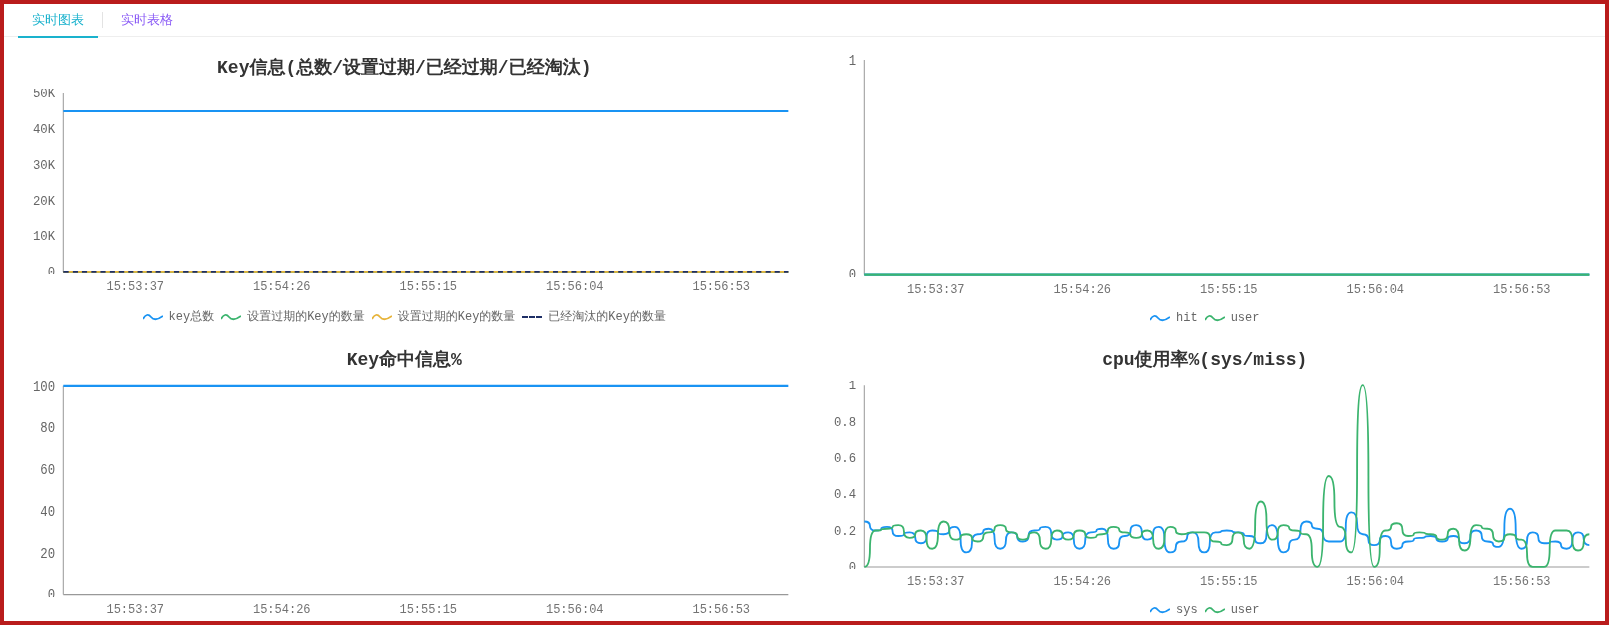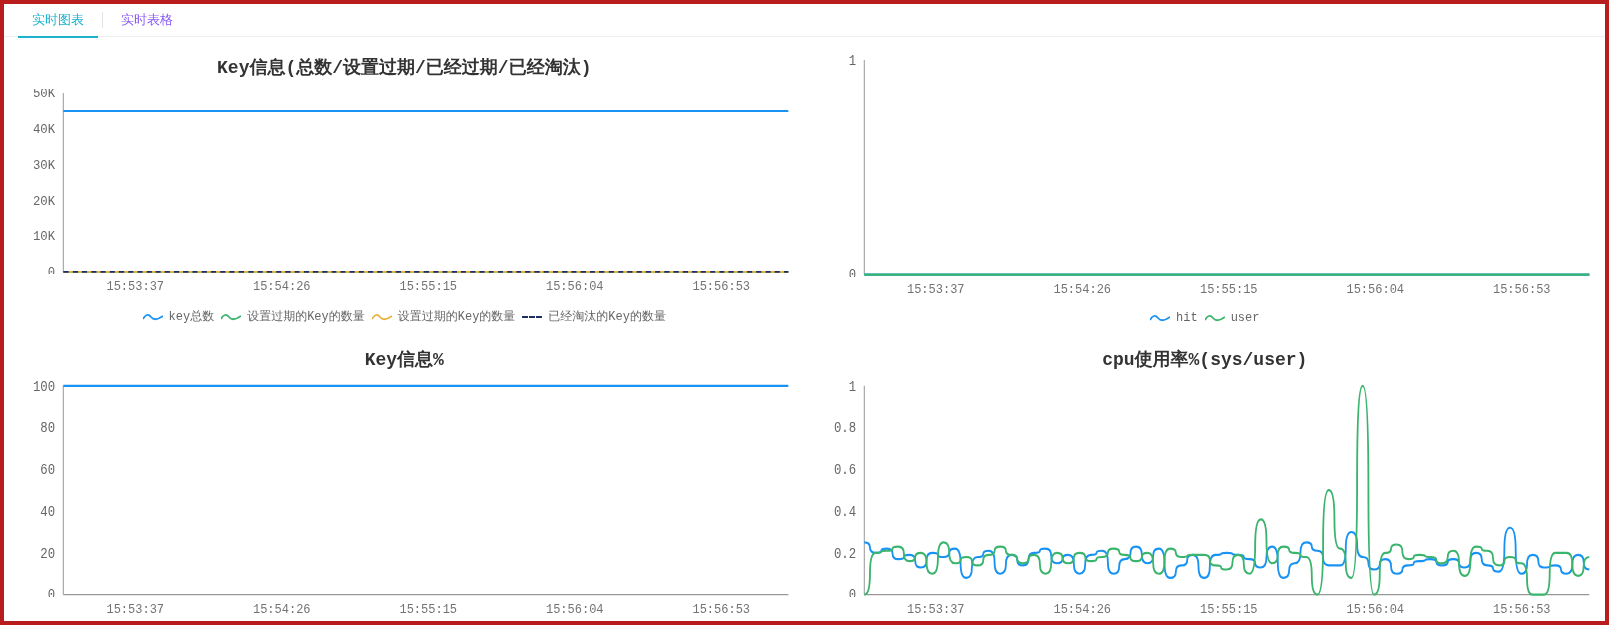--- a/index.html
+++ b/index.html
@@ -124,21 +124,21 @@
           </span>
           <span class="legend-item">
             <svg class="wave" viewBox="0 0 20 10">
               <path d="M0 7 Q4 0 8 5 T20 4" fill="none" stroke="#3BB46E" stroke-width="1.8"></path>
             </svg>
             <span>user</span>
           </span>
         </div>
       </div>
     <div class="chart">
-        <div class="ctitle">Key信息%</div>
+        <div class="ctitle">Key命中信息%</div>
         <div class="plot">
           <svg width="100%" height="100%" viewBox="0 0 760 180" preserveAspectRatio="none">
             <g class="ytick">
               <text x="40" y="182" text-anchor="end">0</text>
               <text x="40" y="147.2" text-anchor="end">20</text>
               <text x="40" y="112.39999999999999" text-anchor="end">40</text>
               <text x="40" y="77.60000000000001" text-anchor="end">60</text>
               <text x="40" y="42.79999999999998" text-anchor="end">80</text>
               <text x="40" y="8" text-anchor="end">100</text>
             </g>
@@ -151,21 +151,21 @@
         </div>
         <div class="xticks">
           <span>15:53:37</span>
           <span>15:54:26</span>
           <span>15:55:15</span>
           <span>15:56:04</span>
           <span>15:56:53</span>
         </div>
       </div>
     <div class="chart">
-        <div class="ctitle">cpu使用率%(sys/user)</div>
+        <div class="ctitle">cpu使用率%(sys/miss)</div>
         <div class="plot">
           <svg width="100%" height="100%" viewBox="0 0 760 180" preserveAspectRatio="none">
             <g class="ytick">
               <text x="40" y="182" text-anchor="end">0</text>
               <text x="40" y="147.2" text-anchor="end">0.2</text>
               <text x="40" y="112.39999999999999" text-anchor="end">0.4</text>
               <text x="40" y="77.60000000000001" text-anchor="end">0.6</text>
               <text x="40" y="42.79999999999998" text-anchor="end">0.8</text>
               <text x="40" y="8" text-anchor="end">1</text>
             </g>
@@ -177,16 +177,30 @@
             <path d="M 48 178 Q 53.515625 178 53.515625 160.6 Q 53.515625 143.2 59.03125 143.2 Q 64.546875 143.2 64.546875 142.32999999999998 Q 64.546875 141.46 70.0625 141.46 Q 75.578125 141.46 75.578125 139.72 Q 75.578125 137.98 81.09375 137.98 Q 86.609375 137.98 86.609375 144.07 Q 86.609375 150.16 92.125 150.16 Q 97.640625 150.16 97.640625 146.68 Q 97.640625 143.2 103.15625 143.2 Q 108.671875 143.2 108.671875 151.89999999999998 Q 108.671875 160.6 114.1875 160.6 Q 119.703125 160.6 119.703125 147.55 Q 119.703125 134.5 125.21875 134.5 Q 130.734375 134.5 130.734375 143.2 Q 130.734375 151.9 136.25 151.9 Q 141.765625 151.9 141.765625 149.29000000000002 Q 141.765625 146.68 147.28125 146.68 Q 152.796875 146.68 152.796875 150.16 Q 152.796875 153.64 158.3125 153.64 Q 163.828125 153.64 163.828125 149.29 Q 163.828125 144.94 169.34375 144.94 Q 174.859375 144.94 174.859375 141.45999999999998 Q 174.859375 137.98 180.375 137.98 Q 185.890625 137.98 185.890625 141.45999999999998 Q 185.890625 144.94 191.40625 144.94 Q 196.921875 144.94 196.921875 148.42000000000002 Q 196.921875 151.9 202.4375 151.9 Q 207.953125 151.9 207.953125 148.42000000000002 Q 207.953125 144.94 213.46875 144.94 Q 218.984375 144.94 218.984375 152.76999999999998 Q 218.984375 160.6 224.5 160.6 Q 230.015625 160.6 230.015625 151.89999999999998 Q 230.015625 143.2 235.53125 143.2 Q 241.046875 143.2 241.046875 147.55 Q 241.046875 151.9 246.5625 151.9 Q 252.078125 151.9 252.078125 147.55 Q 252.078125 143.2 257.59375 143.2 Q 263.109375 143.2 263.109375 146.68 Q 263.109375 150.16 268.625 150.16 Q 274.140625 150.16 274.140625 148.42000000000002 Q 274.140625 146.68 279.65625 146.68 Q 285.171875 146.68 285.171875 143.2 Q 285.171875 139.72 290.6875 139.72 Q 296.203125 139.72 296.203125 142.32999999999998 Q 296.203125 144.94 301.71875 144.94 Q 307.234375 144.94 307.234375 147.55 Q 307.234375 150.16 312.75 150.16 Q 318.265625 150.16 318.265625 146.68 Q 318.265625 143.2 323.78125 143.2 Q 329.296875 143.2 329.296875 151.89999999999998 Q 329.296875 160.6 334.8125 160.6 Q 340.328125 160.6 340.328125 150.16 Q 340.328125 139.72 345.84375 139.72 Q 351.359375 139.72 351.359375 143.2 Q 351.359375 146.68 356.875 146.68 Q 362.390625 146.68 362.390625 145.81 Q 362.390625 144.94 367.90625 144.94 Q 373.421875 144.94 373.421875 144.94 Q 373.421875 144.94 378.9375 144.94 Q 384.453125 144.94 384.453125 149.29 Q 384.453125 153.64 389.96875 153.64 Q 395.484375 153.64 395.484375 155.38 Q 395.484375 157.12 401 157.12 Q 406.515625 157.12 406.515625 151.03 Q 406.515625 144.94 412.03125 144.94 Q 417.546875 144.94 417.546875 152.76999999999998 Q 417.546875 160.6 423.0625 160.6 Q 428.578125 160.6 428.578125 137.98 Q 428.578125 115.36 434.09375 115.36 Q 439.609375 115.36 439.609375 133.63 Q 439.609375 151.9 445.125 151.9 Q 450.640625 151.9 450.640625 144.94 Q 450.640625 137.98 456.15625 137.98 Q 461.671875 137.98 461.671875 140.58999999999997 Q 461.671875 143.2 467.1875 143.2 Q 472.703125 143.2 472.703125 144.94 Q 472.703125 146.68 478.21875 146.68 Q 483.734375 146.68 483.734375 162.34 Q 483.734375 178 489.25 178 Q 494.765625 178 494.765625 134.5 Q 494.765625 91 500.28125 91 Q 505.796875 91 505.796875 115.36 Q 505.796875 139.72 511.3125 139.72 Q 516.828125 139.72 516.828125 151.9 Q 516.828125 164.08 522.34375 164.08 Q 527.859375 164.08 527.859375 84.04 Q 527.859375 4 533.375 4 Q 538.890625 4 538.890625 91 Q 538.890625 178 544.40625 178 Q 549.921875 178 549.921875 160.6 Q 549.921875 143.2 555.4375 143.2 Q 560.953125 143.2 560.953125 139.72 Q 560.953125 136.24 566.46875 136.24 Q 571.984375 136.24 571.984375 142.32999999999998 Q 571.984375 148.42 577.5 148.42 Q 583.015625 148.42 583.015625 146.68 Q 583.015625 144.94 588.53125 144.94 Q 594.046875 144.94 594.046875 145.81 Q 594.046875 146.68 599.5625 146.68 Q 605.078125 146.68 605.078125 149.29000000000002 Q 605.078125 151.9 610.59375 151.9 Q 616.109375 151.9 616.109375 146.68 Q 616.109375 141.46 621.625 141.46 Q 627.140625 141.46 627.140625 151.9 Q 627.140625 162.34 632.65625 162.34 Q 638.171875 162.34 638.171875 150.16 Q 638.171875 137.98 643.6875 137.98 Q 649.203125 137.98 649.203125 139.72 Q 649.203125 141.46 654.71875 141.46 Q 660.234375 141.46 660.234375 147.55 Q 660.234375 153.64 665.75 153.64 Q 671.265625 153.64 671.265625 150.16 Q 671.265625 146.68 676.78125 146.68 Q 682.296875 146.68 682.296875 149.29000000000002 Q 682.296875 151.9 687.8125 151.9 Q 693.328125 151.9 693.328125 164.95 Q 693.328125 178 698.84375 178 Q 704.359375 178 704.359375 178 Q 704.359375 178 709.875 178 Q 715.390625 178 715.390625 160.6 Q 715.390625 143.2 720.90625 143.2 Q 726.421875 143.2 726.421875 143.2 Q 726.421875 143.2 731.9375 143.2 Q 737.453125 143.2 737.453125 152.76999999999998 Q 737.453125 162.34 742.96875 162.34 Q 748.484375 162.34 748.484375 154.51 Q 748.484375 146.68 754 146.68" fill="none" stroke="#3BB46E" stroke-width="1.8"></path>
           </svg>
         </div>
         <div class="xticks">
           <span>15:53:37</span>
           <span>15:54:26</span>
           <span>15:55:15</span>
           <span>15:56:04</span>
           <span>15:56:53</span>
         </div>
+        <div class="legend">
+          <span class="legend-item">
+            <svg class="wave" viewBox="0 0 20 10">
+              <path d="M0 7 Q4 0 8 5 T20 4" fill="none" stroke="#1993F3" stroke-width="1.8"></path>
+            </svg>
+            <span>sys</span>
+          </span>
+          <span class="legend-item">
+            <svg class="wave" viewBox="0 0 20 10">
+              <path d="M0 7 Q4 0 8 5 T20 4" fill="none" stroke="#3BB46E" stroke-width="1.8"></path>
+            </svg>
+            <span>user</span>
+          </span>
+        </div>
       </div>
   </div>
 
 </div>
 
 </body></html>

